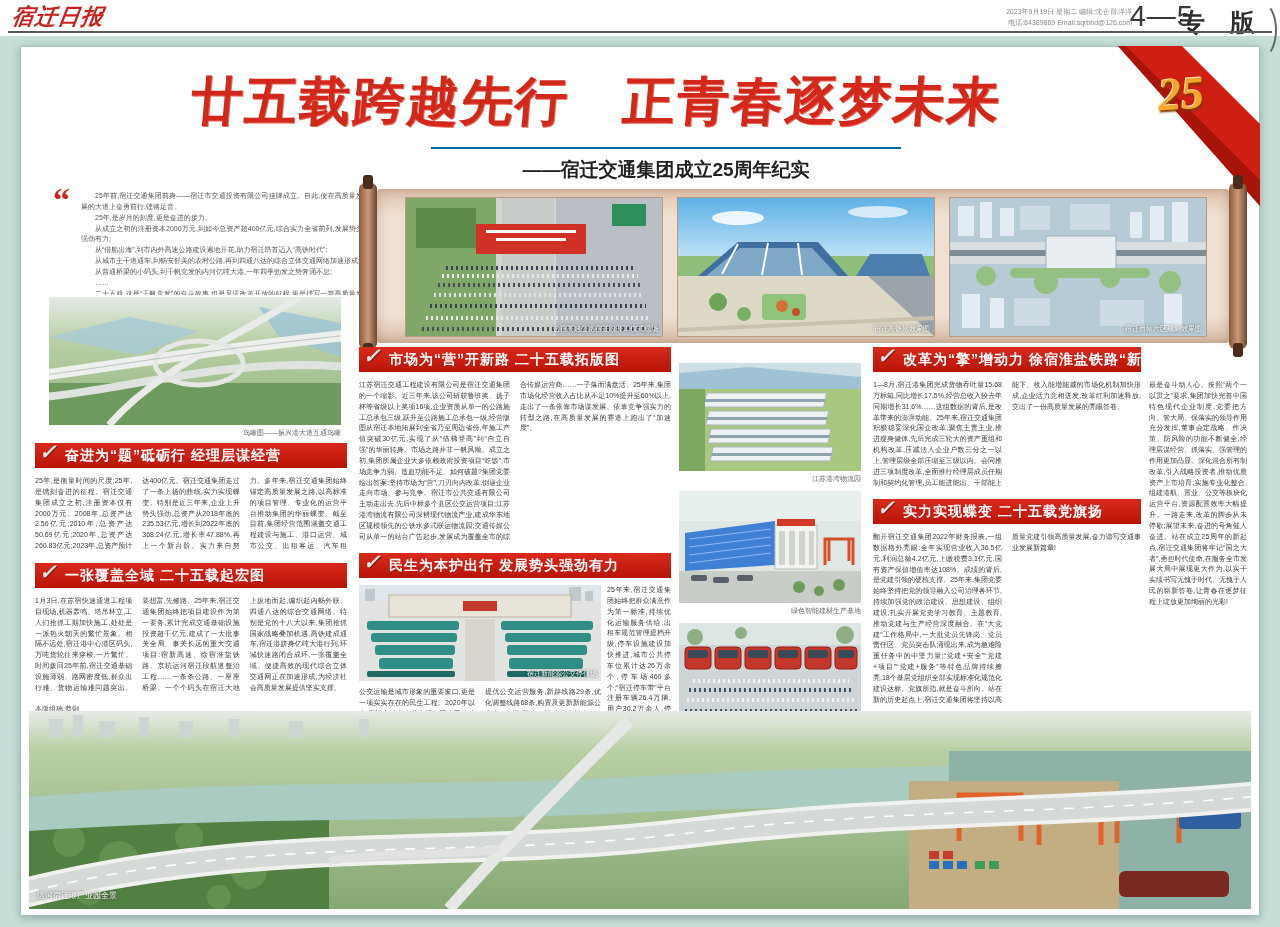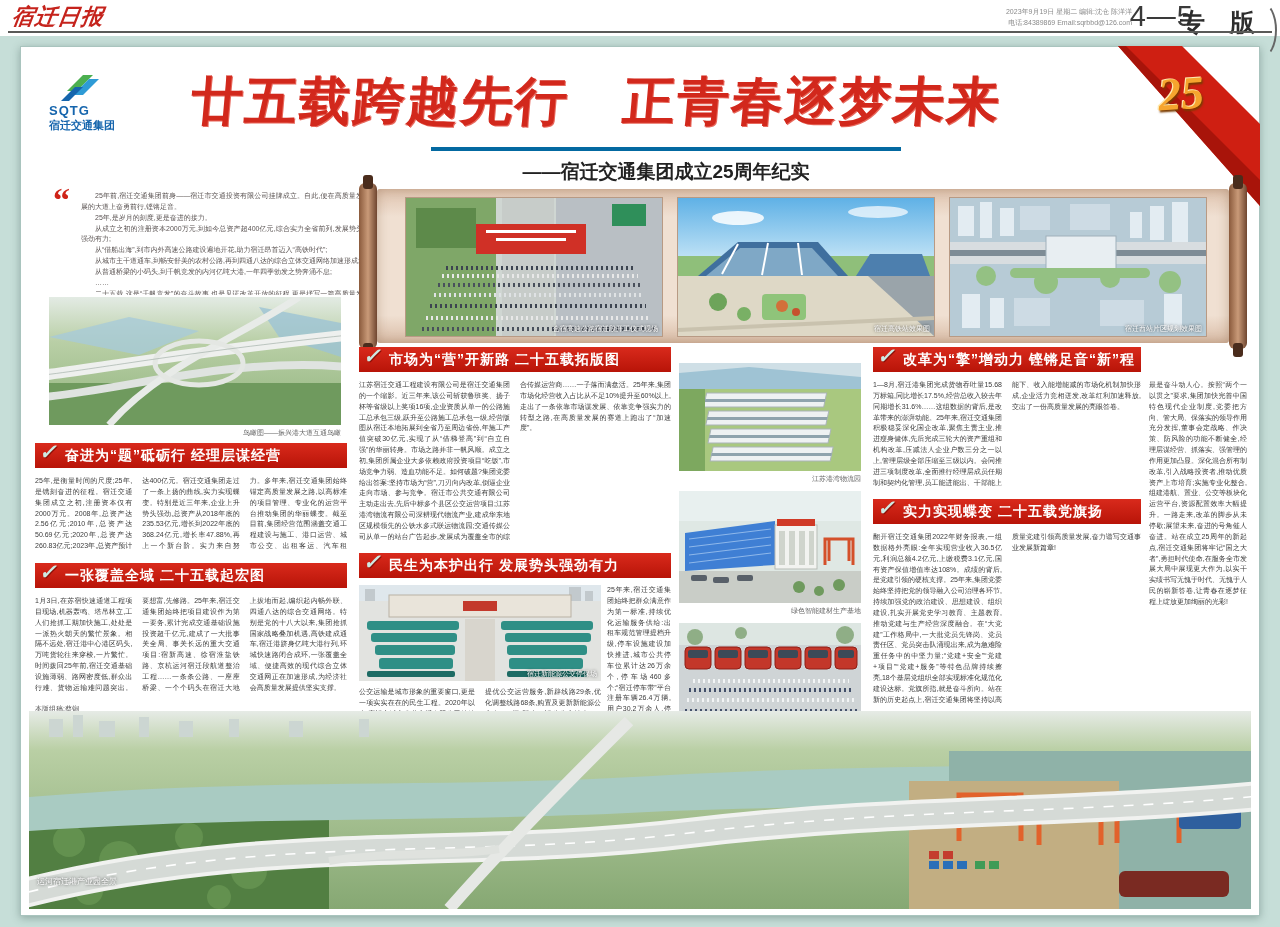--- a/index.html
+++ b/index.html
@@ -12,21 +12,21 @@
   .pagenum{position:absolute;right:86px;top:0px;font-size:29px;color:#3a3a3a;letter-spacing:1px;}
   .pagetype{position:absolute;right:16px;top:6px;font-size:25px;font-weight:bold;color:#2d2d2d;letter-spacing:9px;}
   .bracket{position:absolute;right:3px;top:2px;width:26px;height:52px;border:2px solid transparent;border-right-color:#666;border-radius:50%;}
   .sheet{position:absolute;left:20px;top:46px;width:1238px;height:868px;background:#ffffff;border:1px solid #a9c4be;box-shadow:0 2px 8px rgba(40,70,64,.35);}
   .ribbon{position:absolute;right:-1px;top:-1px;width:160px;height:210px;pointer-events:none;}
   .r25{position:absolute;right:55px;top:20px;font-family:"Liberation Serif",serif;font-weight:bold;font-style:italic;font-size:46px;color:#f6a52e;text-shadow:-1px -1px 0 #fde9b0,1px 2px 2px #7a3c00;transform:rotate(-4deg);}
   .logo{position:absolute;left:28px;top:26px;width:120px;}
   .logo .abbr{font-size:13px;font-weight:bold;color:#1565ad;letter-spacing:1px;}
   .logo .full{font-size:11px;font-weight:bold;color:#1565ad;}
   .headline{position:absolute;left:170px;top:20px;width:800px;text-align:center;font-family:"Liberation Serif",serif;font-weight:bold;font-size:52px;color:#d2281c;transform:skewX(-5deg);letter-spacing:2px;text-shadow:1px 1px 0 #e8695d;white-space:nowrap;}
-  .subhead{position:absolute;left:410px;top:100px;width:470px;text-align:center;font-size:19px;font-weight:bold;color:#222;border-top:4px solid #0369a1;padding-top:8px;}
+  .subhead{position:absolute;left:410px;top:100px;width:470px;text-align:center;font-size:19px;font-weight:bold;color:#222;border-top:2px solid #0369a1;padding-top:8px;}
   .scrollwrap{position:absolute;left:338px;top:136px;width:888px;height:166px;}
   .scrollbody{position:absolute;left:18px;top:6px;right:18px;bottom:6px;background:linear-gradient(#dfc3ae,#f0e0d2 18%,#f0e0d2 82%,#d9bca6);border-radius:3px;box-shadow:inset 0 0 12px rgba(120,80,50,.35);}
   .rod{position:absolute;top:0;width:18px;height:166px;background:linear-gradient(90deg,#8a5a3c,#c99a78,#6f4630);border-radius:6px;}
   .knob{position:absolute;width:10px;height:14px;background:#4a2c1c;border-radius:3px;left:4px;}
   .sphoto{position:absolute;top:14px;height:138px;border:1px solid #b89a84;background:#9db;}
   .banner{position:absolute;height:25px;background:linear-gradient(#d92a1c,#b81408);color:#fff;font-weight:bold;font-size:14px;letter-spacing:1px;line-height:25px;padding-left:30px;box-sizing:border-box;white-space:nowrap;}
   .banner .chk{position:absolute;left:4px;top:-4px;font-size:21px;font-style:italic;color:#cdeae3;text-shadow:1px 1px 0 #8c0f06;}
   .tiny{font-size:7px;line-height:1.55;text-align:justify;color:#3b3b3b;overflow:hidden;}
   .tiny p{margin:0;text-indent:2em;}
   .cols2{columns:2;column-gap:10px;column-fill:auto;}
@@ -57,29 +57,20 @@
   </div>
 
   <div class="sheet">
 
     <svg class="ribbon" viewBox="0 0 160 210">
       <polygon points="18,0 82,0 160,78 160,160" fill="#cf1f12"></polygon>
       <polygon points="18,0 26,0 160,134 160,160" fill="#a8140a"></polygon>
     </svg>
     <div class="r25">25</div>
 
-    <div class="logo">
-      <svg width="54" height="30" viewBox="0 0 54 30">
-        <polygon points="18,18 34,2 44,2 28,18" fill="#4caf50"></polygon>
-        <polygon points="24,22 40,6 50,6 34,22" fill="#2e9bd6"></polygon>
-        <polygon points="12,28 26,14 34,14 20,28" fill="#1565ad"></polygon>
-      </svg>
-      <div class="abbr">SQTG</div>
-      <div class="full">宿迁交通集团</div>
-    </div>
 
     <div class="headline">廿五载跨越先行　正青春逐梦未来</div>
     <div class="subhead">——宿迁交通集团成立25周年纪实</div>
 
     <div class="quote">
       <div class="qmark" style="left:-6px;top:-6px;">“</div>
       <div class="qmark" style="right:-10px;bottom:-10px;">”</div>
       <div class="tiny" style="position:absolute;left:22px;top:2px;width:282px;height:104px;">
         <p>25年前,宿迁交通集团前身——宿迁市交通投资有限公司挂牌成立。自此,便在高质量发展的大道上奋勇前行,铿锵足音。</p>
         <p>25年,是岁月的刻度,更是奋进的接力。</p>
@@ -366,21 +357,21 @@
           <line x1="6" y1="88" x2="178" y2="88" stroke="#43506a"></line>
           <line x1="4" y1="99" x2="180" y2="99" stroke="#f2f4f5"></line>
           <line x1="4" y1="109" x2="180" y2="109" stroke="#4a586f"></line>
         </g>
       </svg>
     </div>
     <div class="cap" style="position:absolute;left:658px;top:693px;width:182px;">“党建·红”号主题车上线仪式现场</div>
 
     <div class="banner" style="left:852px;top:300px;width:268px;">
       <span class="chk">✓</span>
-      <span>改革为“擎”增动力  铿锵足音“新”程</span>
+      <span>改革为“擎”增动力  徐宿淮盐铁路“新”程</span>
     </div>
     <div class="tiny cols2" style="position:absolute;left:852px;top:333px;width:268px;height:112px;">1—8月,宿迁港集团完成货物吞吐量15.68万标箱,同比增长17.5%,经营总收入较去年同期增长31.6%……这组数据的背后,是改革带来的澎湃动能。25年来,宿迁交通集团积极稳妥深化国企改革,聚焦主责主业,推进瘦身健体,先后完成三轮大的资产重组和机构改革,压减法人企业户数三分之一以上,管理层级全部压缩至三级以内。会同推进三项制度改革,全面推行经理层成员任期制和契约化管理,员工能进能出、干部能上能下、收入能增能减的市场化机制加快形成,企业活力竞相迸发,改革红利加速释放,交出了一份高质量发展的亮眼答卷。</div>
 
     <div class="banner" style="left:852px;top:452px;width:268px;">
       <span class="chk">✓</span>
       <span>实力实现蝶变  二十五载党旗扬</span>
     </div>
     <div class="tiny cols2" style="position:absolute;left:852px;top:485px;width:268px;height:193px;">翻开宿迁交通集团2022年财务报表,一组数据格外亮眼:全年实现营业收入36.5亿元,利润总额4.2亿元,上缴税费3.1亿元,国有资产保值增值率达108%。成绩的背后,是党建引领的硬核支撑。25年来,集团党委始终坚持把党的领导融入公司治理各环节,持续加强党的政治建设、思想建设、组织建设,扎实开展党史学习教育、主题教育,推动党建与生产经营深度融合。在“大党建”工作格局中,一大批党员先锋岗、党员责任区、党员突击队涌现出来,成为急难险重任务中的中坚力量;“党建+安全”“党建+项目”“党建+服务”等特色品牌持续擦亮,18个基层党组织全部实现标准化规范化建设达标。党旗所指,就是奋斗所向。站在新的历史起点上,宿迁交通集团将坚持以高质量党建引领高质量发展,奋力谱写交通事业发展新篇章!</div>
 
     <div class="tiny" style="position:absolute;left:1128px;top:333px;width:98px;height:345px;">最是奋斗动人心。按照“两个一以贯之”要求,集团加快完善中国特色现代企业制度,党委把方向、管大局、保落实的领导作用充分发挥,董事会定战略、作决策、防风险的功能不断健全,经理层谋经营、抓落实、强管理的作用更加凸显。深化混合所有制改革,引入战略投资者,推动优质资产上市培育;实施专业化整合,组建港航、置业、公交等板块化运营平台,资源配置效率大幅提升。一路走来,改革的脚步从未停歇;展望未来,奋进的号角催人奋进。站在成立25周年的新起点,宿迁交通集团将牢记“国之大者”,勇担时代使命,在服务全市发展大局中展现更大作为,以实干实绩书写无愧于时代、无愧于人民的崭新答卷,让青春在逐梦征程上绽放更加绚丽的光彩!</div>
@@ -441,17 +432,17 @@
             <rect x="1170" y="90" width="12" height="7"></rect>
             <rect x="1186" y="90" width="12" height="7"></rect>
           </g>
         <rect x="1090" y="160" width="110" height="26" rx="6" fill="#7a2a22"></rect>
         <path d="M-20,186 C230,120 430,150 660,122 C880,96 1040,104 1240,84" stroke="#f1f2f0" stroke-width="30" fill="none"></path>
         <path d="M-20,186 C230,120 430,150 660,122 C880,96 1040,104 1240,84" stroke="#d5dad6" stroke-width="22" fill="none"></path>
         <path d="M-20,186 C230,120 430,150 660,122 C880,96 1040,104 1240,84" stroke="#ffffff" stroke-width="1.6" stroke-dasharray="10 10" fill="none"></path>
         <path d="M420,198 C480,130 540,70 600,10" stroke="#e6e8e5" stroke-width="12" fill="none"></path>
         <path d="M300,150 C360,140 420,146 470,138" stroke="#dfe2de" stroke-width="8" fill="none"></path>
       </svg>
-      <span class="wcap" style="left:8px;bottom:22px;font-size:8px;">运河宿迁港产业园全景</span>
+      <span class="wcap" style="left:8px;bottom:8px;font-size:8px;">运河宿迁港产业园全景</span>
     </div>
 
   </div>
 </div>
 
 </body></html>

